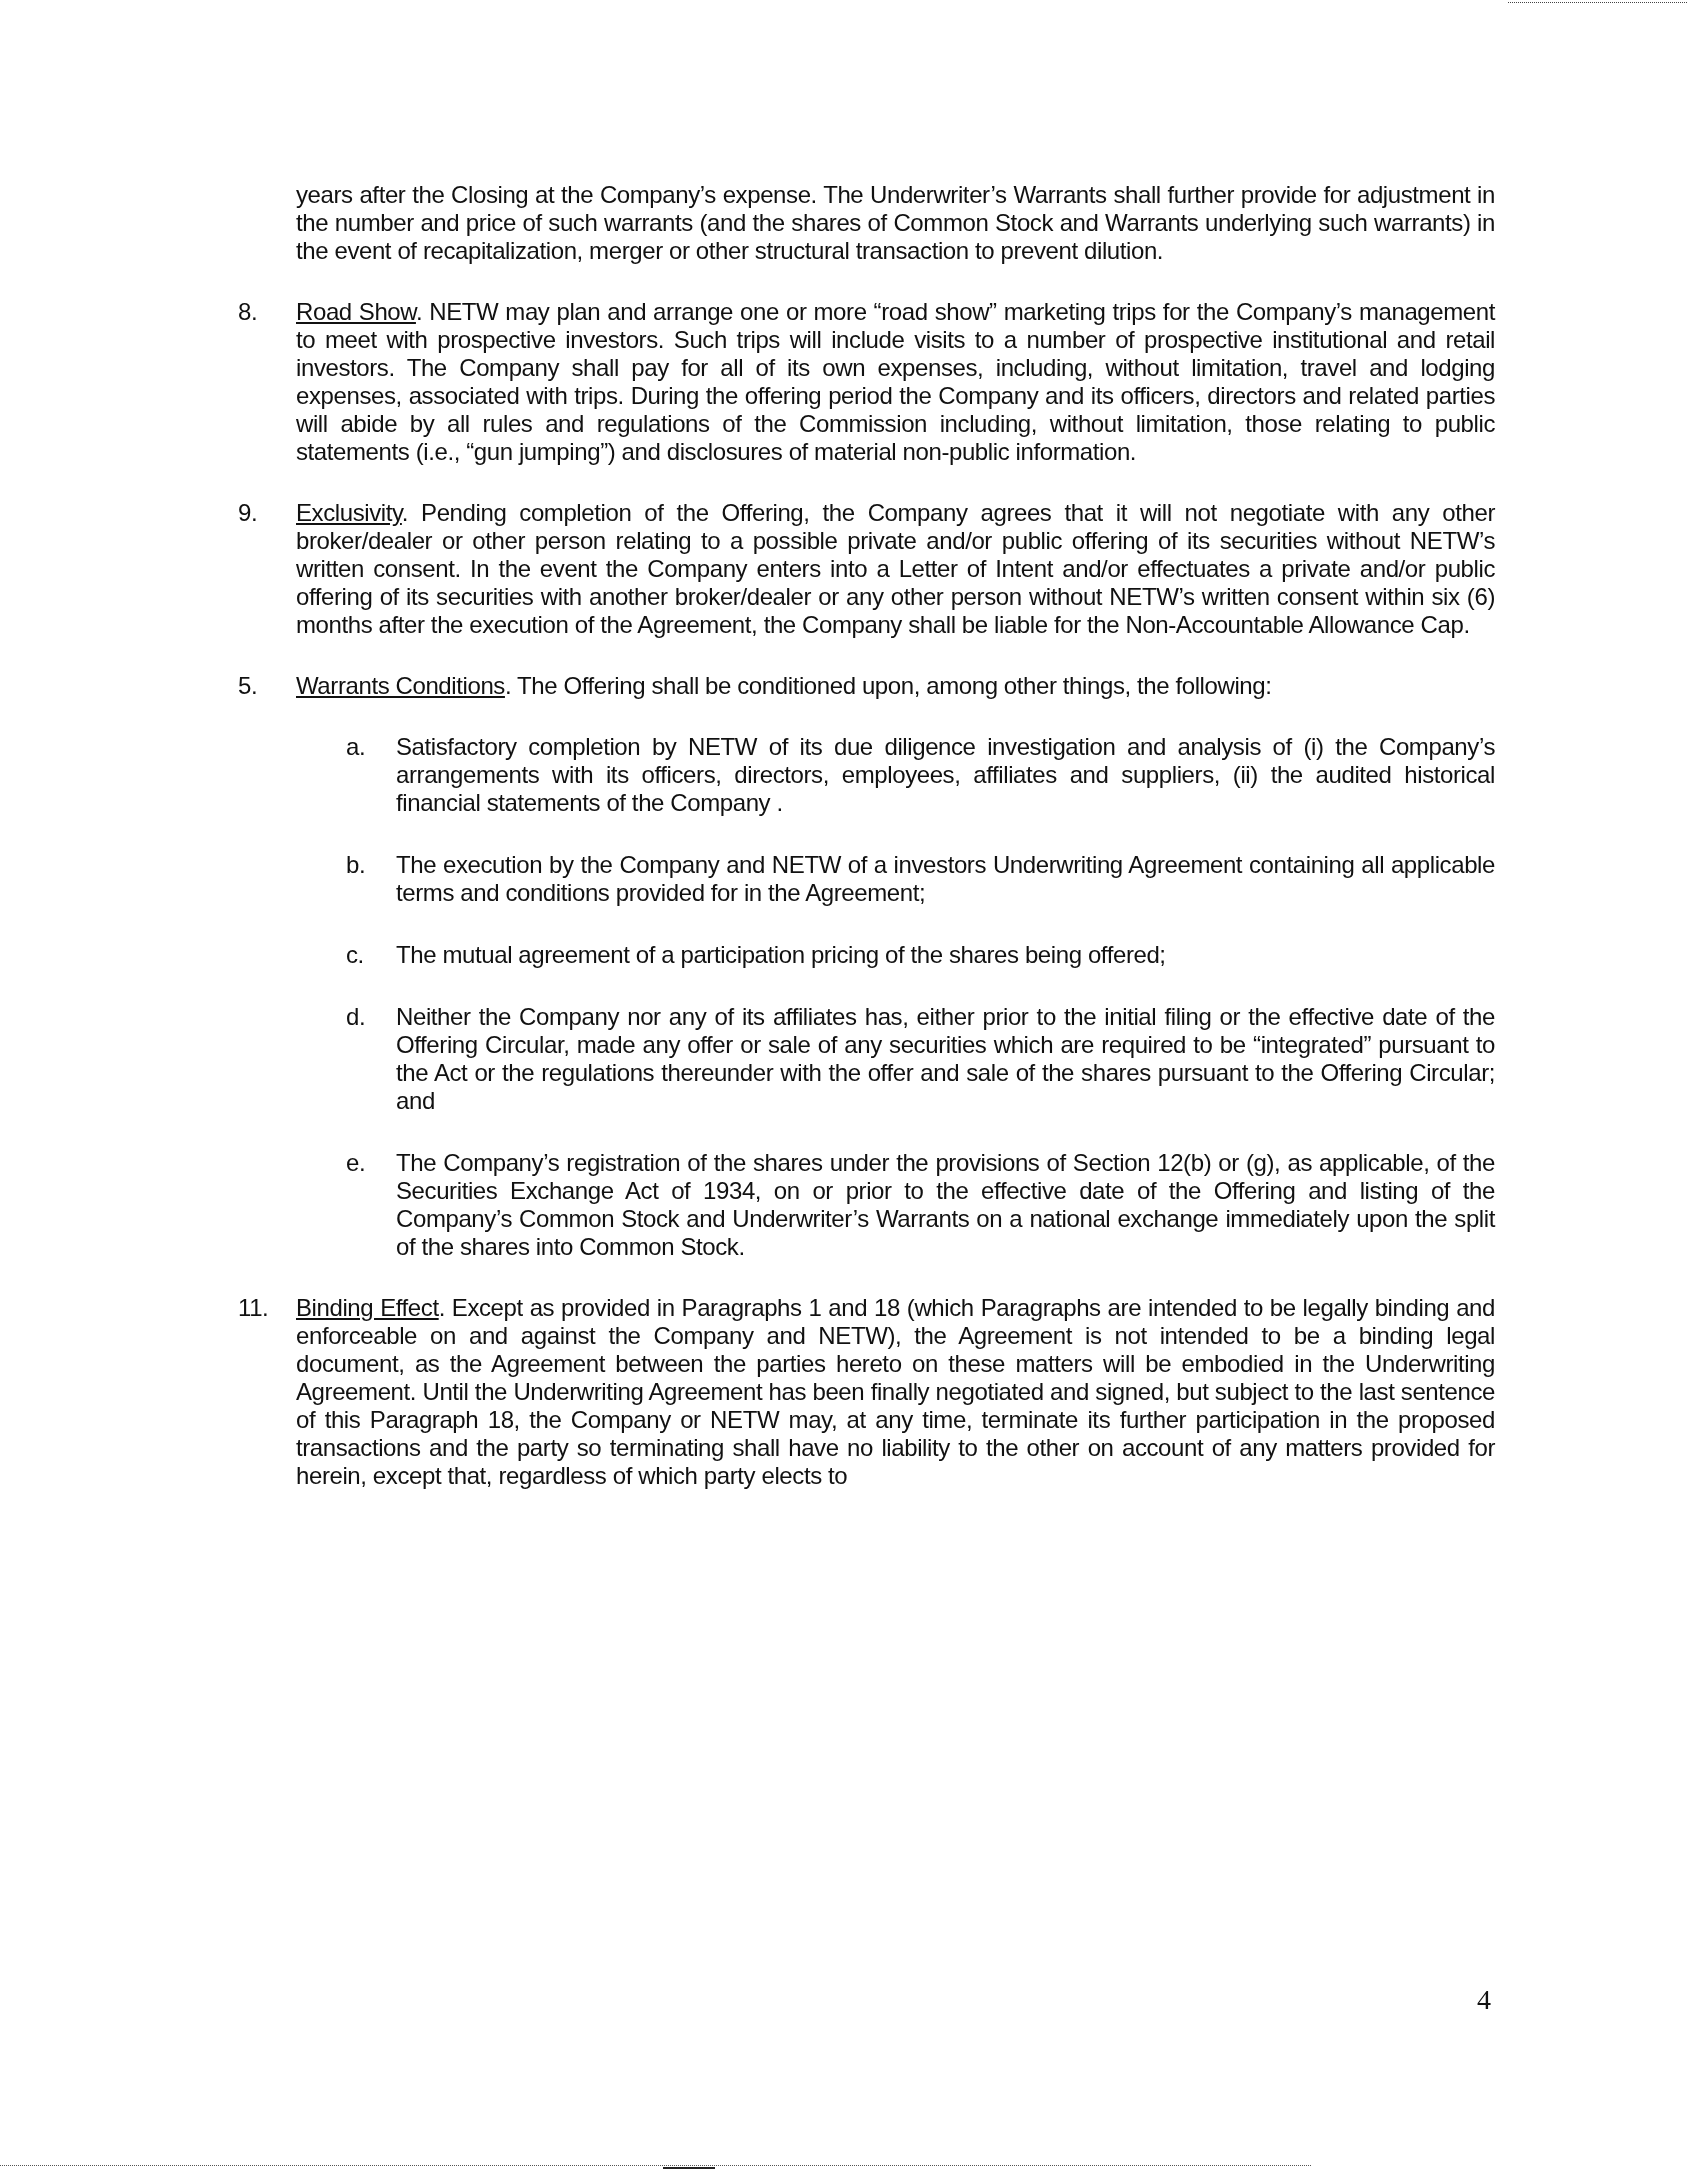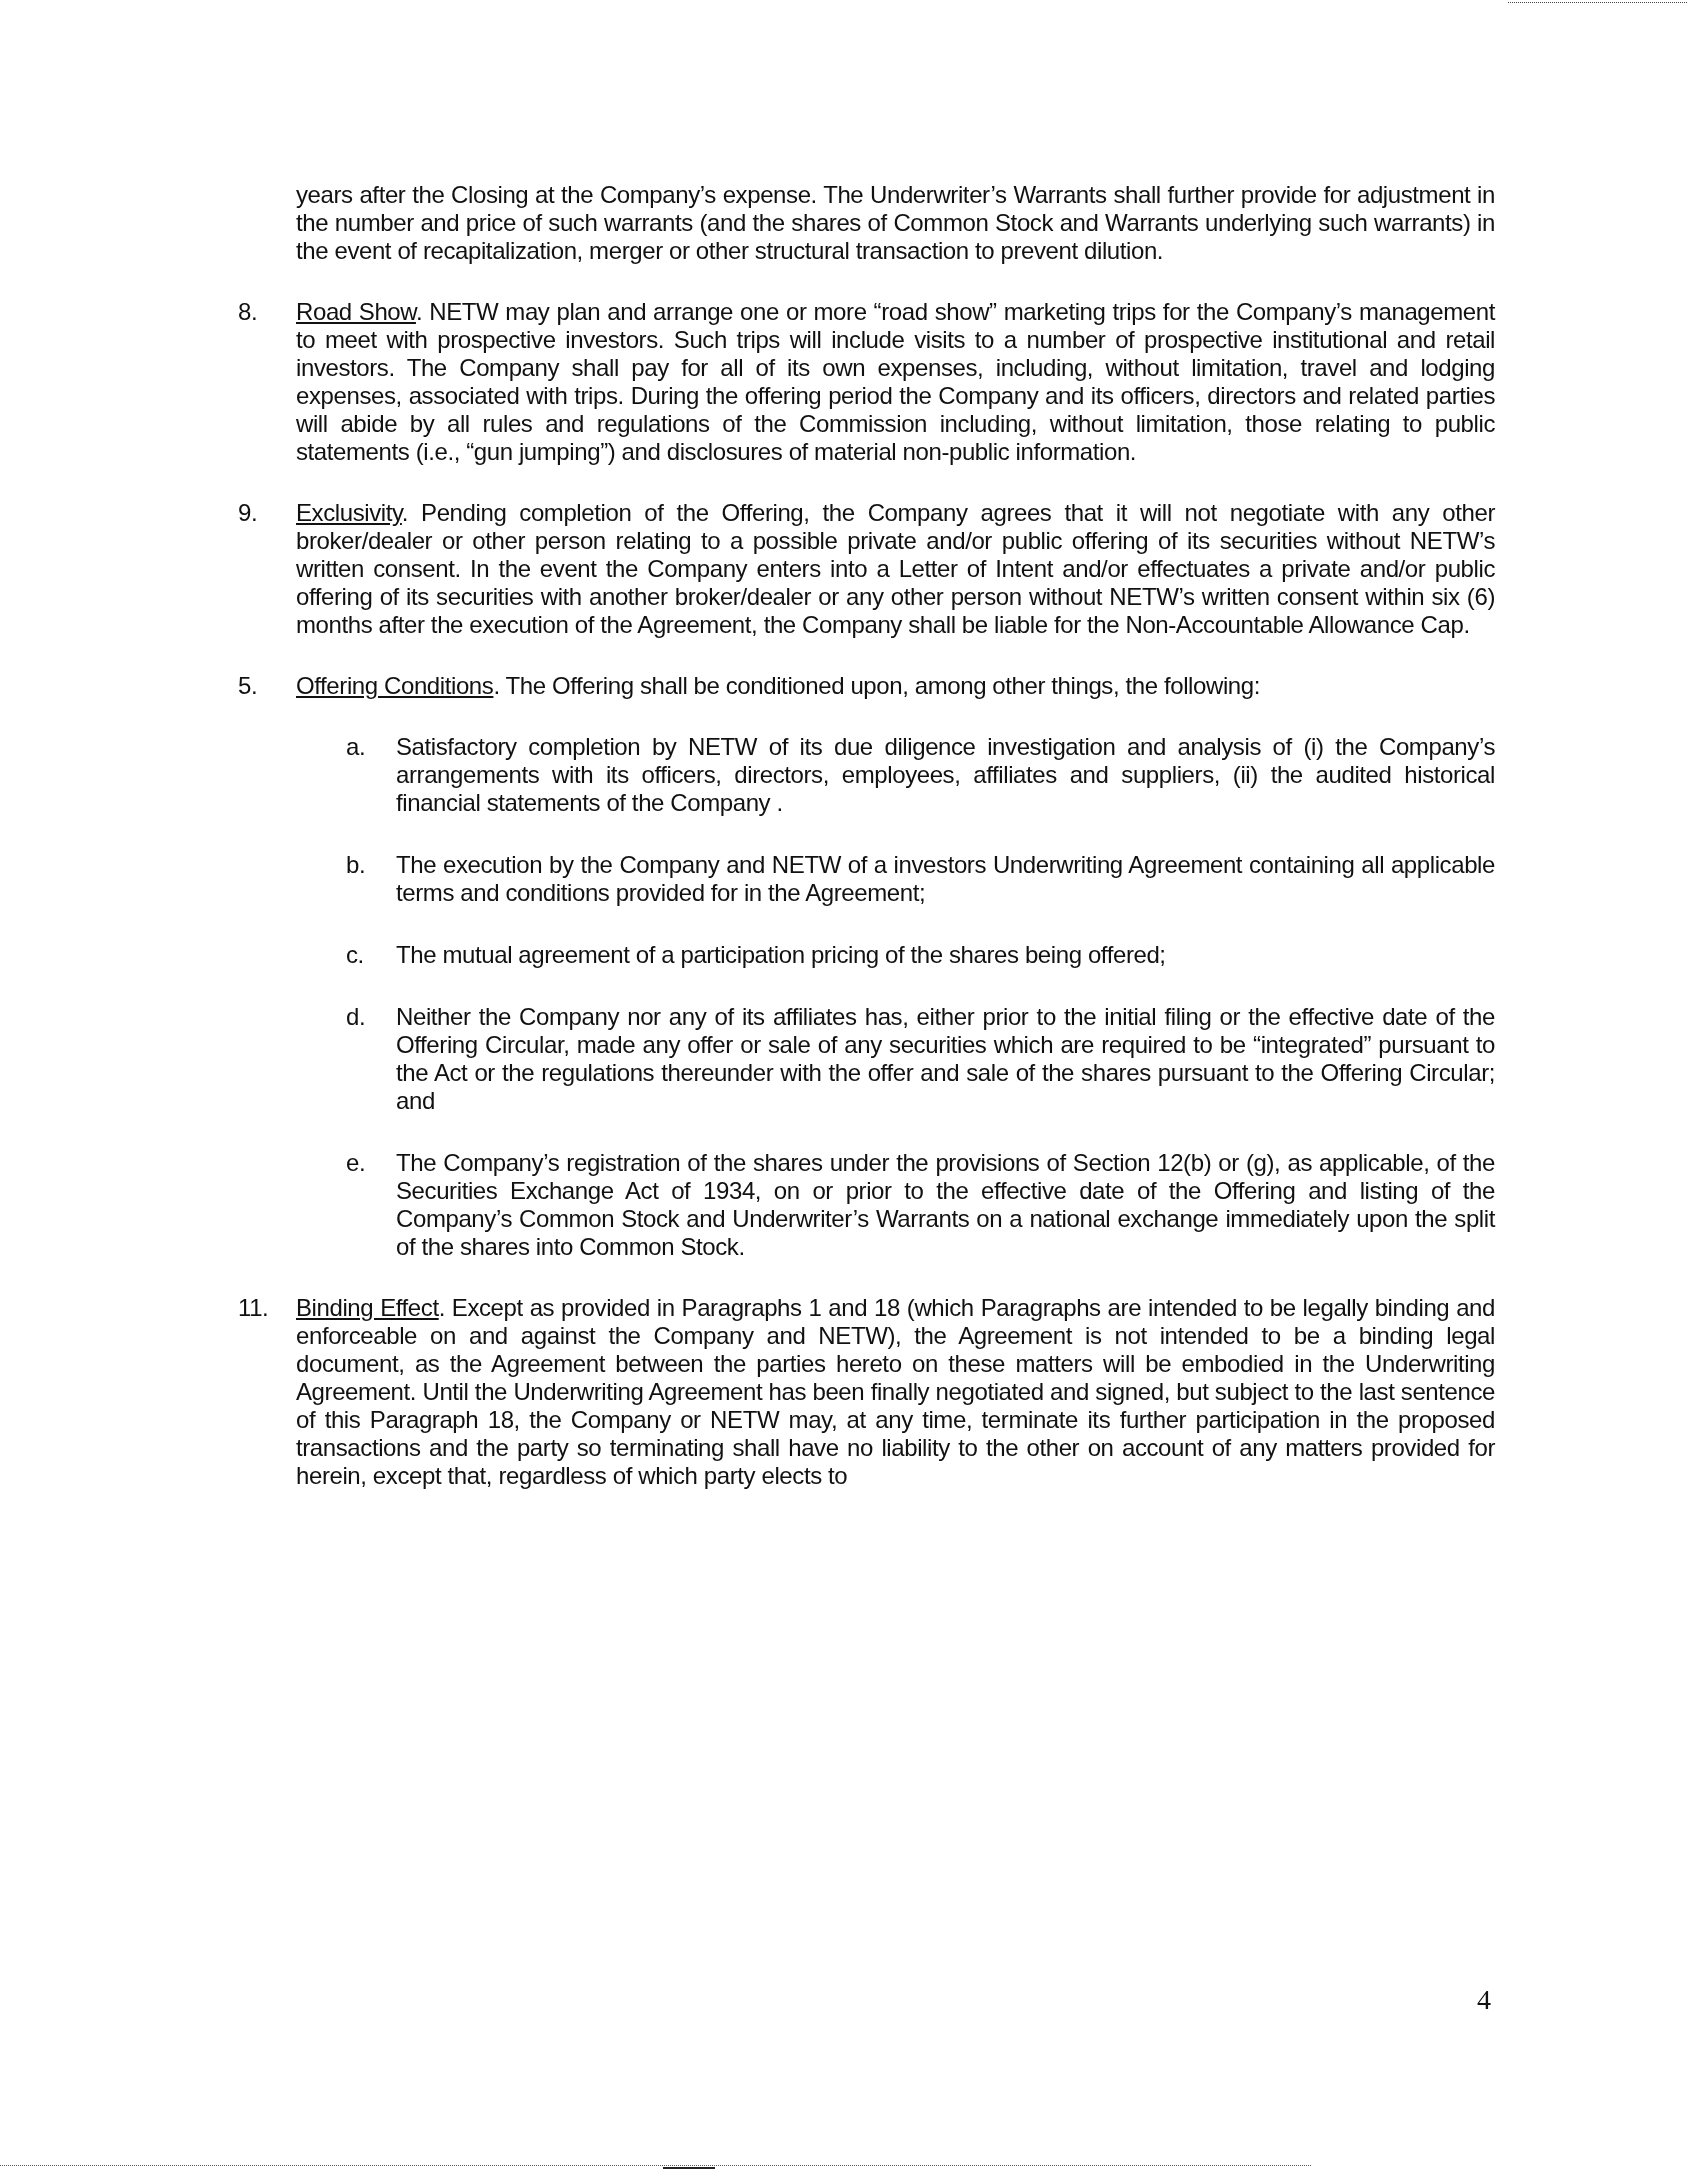--- a/index.html
+++ b/index.html
@@ -54,21 +54,21 @@
     <div class="para">
       <span class="num">8.</span><span class="heading">Road Show</span><span>.  NETW may plan and arrange one or more “road show” marketing trips for the Company’s management to meet with prospective investors. Such trips will include visits to a number of prospective institutional and retail investors.  The Company shall pay for all of its own expenses, including, without limitation, travel and lodging expenses, associated with trips. During the offering period the Company and its officers, directors and related parties will abide by all rules and regulations of the Commission including, without limitation, those relating to public statements (i.e., “gun jumping”) and disclosures of material non-public information.</span>
     </div>
 
     <div class="para">
       <span class="num">9.</span><span class="heading">Exclusivity</span><span>.  Pending completion of the Offering, the Company agrees that it will not negotiate with any other broker/dealer or other person relating to a possible private and/or public offering of its securities without NETW’s written consent.  In the event the Company enters into a Letter of Intent and/or effectuates a private and/or public offering of its securities with another broker/dealer or any other person without NETW’s written consent within six (6) months after the execution of the Agreement, the Company shall be liable for the Non-Accountable Allowance Cap.</span>
     </div>
 
     <div class="para">
       <div style="position:relative">
-        <span class="num">5.</span><span class="heading">Offering Conditions</span><span>.  The Offering shall be conditioned upon, among other things, the following:</span>
+        <span class="num">5.</span><span class="heading">Warrants Conditions</span><span>.  The Offering shall be conditioned upon, among other things, the following:</span>
       </div>
       <div class="sublist">
         <div class="sub">
           <span class="letter">a.</span>
           <span>Satisfactory completion by NETW of its due diligence investigation and analysis of (i) the Company’s arrangements with its officers, directors, employees, affiliates and suppliers, (ii) the audited historical financial statements of the Company .</span>
         </div>
         <div class="sub">
           <span class="letter">b.</span>
           <span>The execution by the Company and NETW of a investors Underwriting Agreement containing all applicable terms and conditions provided for in the Agreement;</span>
         </div>

